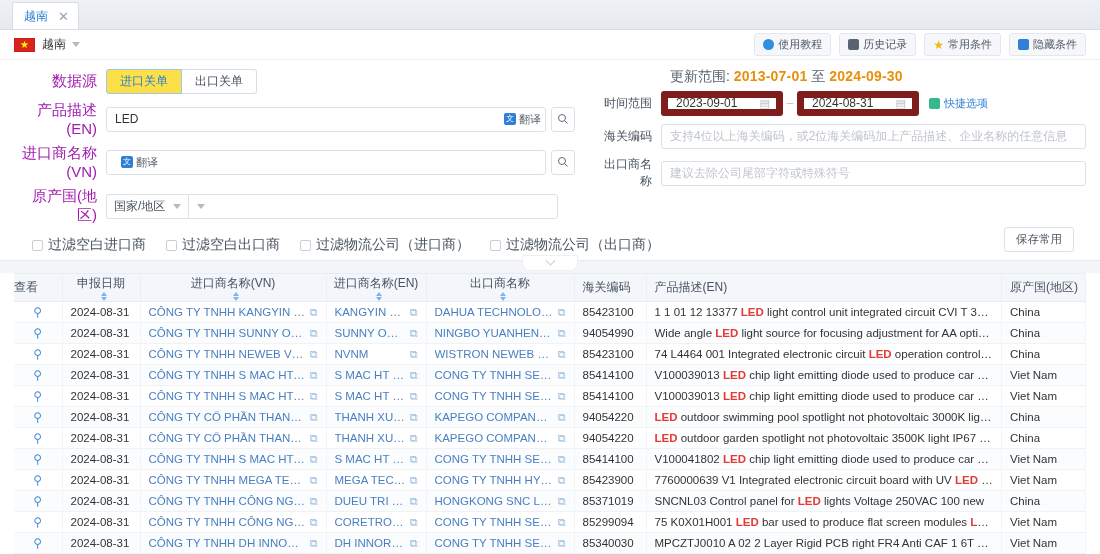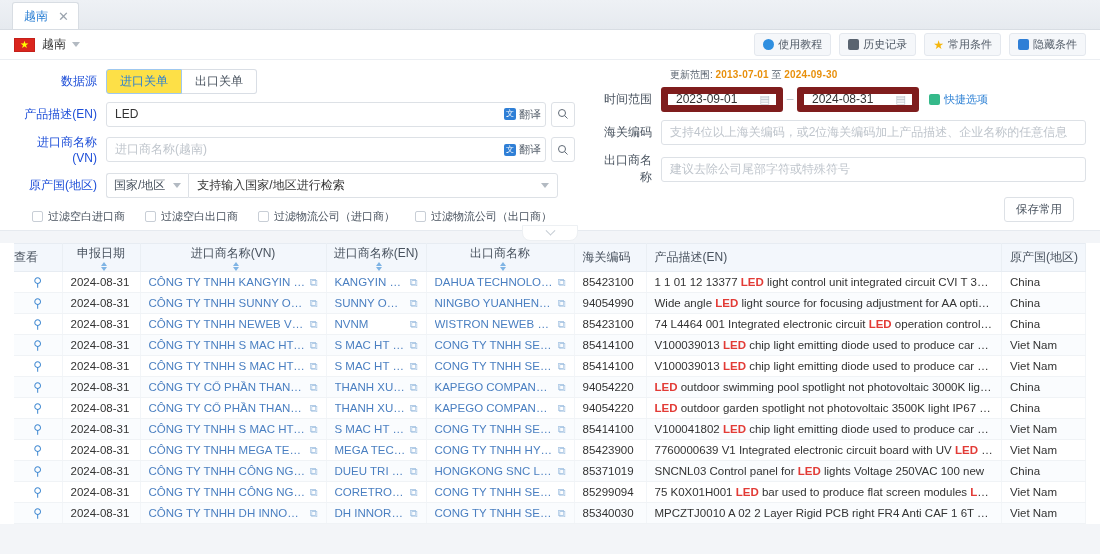--- a/index.html
+++ b/index.html
@@ -78,21 +78,21 @@
     padding: 8px 14px 4px 14px;
     position: relative;
   }
   .grid2 { display: flex; }
   .col-l { width: 640px; }
   .col-r { flex: 1; padding-left: 8px; }
 
   .row { display: flex; align-items: center; min-height: 26px; margin-bottom: 7px; }
   .lab {
     width: 92px; text-align: right; padding-right: 9px;
-    font-size: 12px; color: #1d4ed8; flex: none;
+    font-size: 15px; color: #a21caf; flex: none;
   }
   .lab-r { width: 64px; text-align: right; padding-right: 9px; font-size: 12px; color: #4a5460; flex:none;}
 
   .segwrap { display: flex; }
   .seg {
     border: 1px solid #d9dee5;
     padding: 3px 13px;
     font-size: 12px;
     background: #fff;
     color: #4a5460;
@@ -134,37 +134,37 @@
     background: #fff; display: flex; align-items: center; gap: 8px;
     padding: 0 7px; font-size: 12px; color: #4a5460; cursor: pointer;
   }
   .sel-big {
     height: 25px; width: 370px;
     border: 1px solid #dde1e6; border-radius: 0 3px 3px 0;
     background: #fff; display: flex; align-items: center;
     padding: 0 8px; font-size: 12px; cursor: pointer;
   }
 
-  .updline { font-size: 10px; color: #5a6470; margin-bottom: 4px; padding-left: 73px; }
+  .updline { font-size: 14px; color: #5a6470; margin-bottom: 4px; padding-left: 73px; }
   .updline b { color: #e8900c; font-weight: bold; letter-spacing: .2px; }
 
   .dateinp {
     width: 122px; height: 25px; border: 7px solid #7f1d1d; border-radius: 3px;
     background: #fff; display: flex; align-items: center; justify-content: space-between;
     padding: 0 6px 0 8px; font-size: 12px; color: #333;
   }
   .cal { color: #b9c0c8; font-size: 11px; }
   .dash { width: 14px; text-align: center; color: #b9c0c8; }
   .quick { display: flex; align-items: center; gap: 4px; color: #2a7fd4; font-size: 11px; margin-left: 10px; cursor: pointer; }
   .quick-ico { width: 11px; height: 11px; background: #35b98a; border-radius: 2px; }
 
   .inp-r { width: 425px; align-items: center; }
 
   .checks { display: flex; align-items: center; gap: 20px; padding: 4px 0 2px 18px; }
-  .chk { display: flex; align-items: center; gap: 5px; font-size: 11px; color: #4a5460; cursor: pointer; }
+  .chk { display: flex; align-items: center; gap: 5px; font-size: 14px; color: #4a5460; cursor: pointer; }
   .box { width: 11px; height: 11px; border: 1px solid #c8ced6; border-radius: 2px; background: #fff; }
   .savebtn {
     position: absolute; right: 26px; bottom: 8px;
     border: 1px solid #dde1e6; border-radius: 3px; background: #fff;
     font-size: 11.5px; color: #4a5460; padding: 4px 11px; cursor: pointer;
   }
   .collapse {
     position: absolute; left: 0; right: 0; bottom: -11px;
     display: flex; justify-content: center; pointer-events: none;
   }
@@ -304,42 +304,40 @@
           <svg width="12" height="12" viewBox="0 0 12 12">
             <circle cx="5" cy="5" r="3.5" fill="none" stroke="#606a76" stroke-width="1"></circle>
             <line x1="7.6" y1="7.6" x2="10.5" y2="10.5" stroke="#606a76" stroke-width="1"></line>
           </svg>
         </div>
       </div>
 
       <div class="row">
         <div class="lab">进口商名称(VN)</div>
         <div class="inp inp-main">
-          <span class="ph">进口商名称(越南)</span>
           <span class="tr-btn">
             <span class="tr-ico">文</span>
             <span>翻译</span>
           </span>
         </div>
         <div class="sq-btn">
           <svg width="12" height="12" viewBox="0 0 12 12">
             <circle cx="5" cy="5" r="3.5" fill="none" stroke="#606a76" stroke-width="1"></circle>
             <line x1="7.6" y1="7.6" x2="10.5" y2="10.5" stroke="#606a76" stroke-width="1"></line>
           </svg>
         </div>
       </div>
 
       <div class="row">
         <div class="lab">原产国(地区)</div>
         <div class="sel-mini">
           <span>国家/地区</span>
           <span class="caret-dn"></span>
         </div>
         <div class="sel-big">
-          <span class="ph" style="flex:1">支持输入国家/地区进行检索</span>
           <span class="caret-dn"></span>
         </div>
       </div>
     </div>
 
     <div class="col-r">
       <div class="updline">
         <span>更新范围:</span>
         <b>2013-07-01</b>
         <span>至</span>

